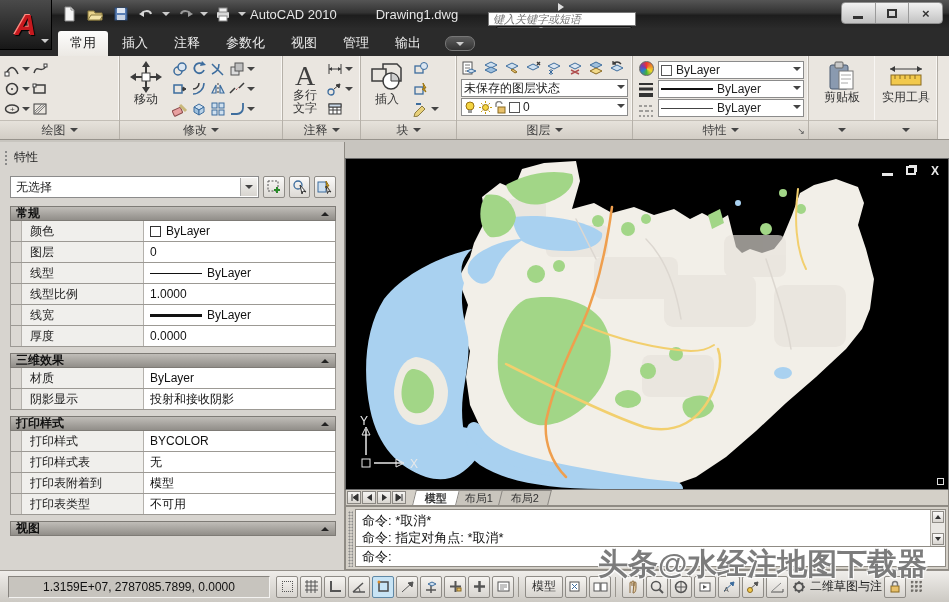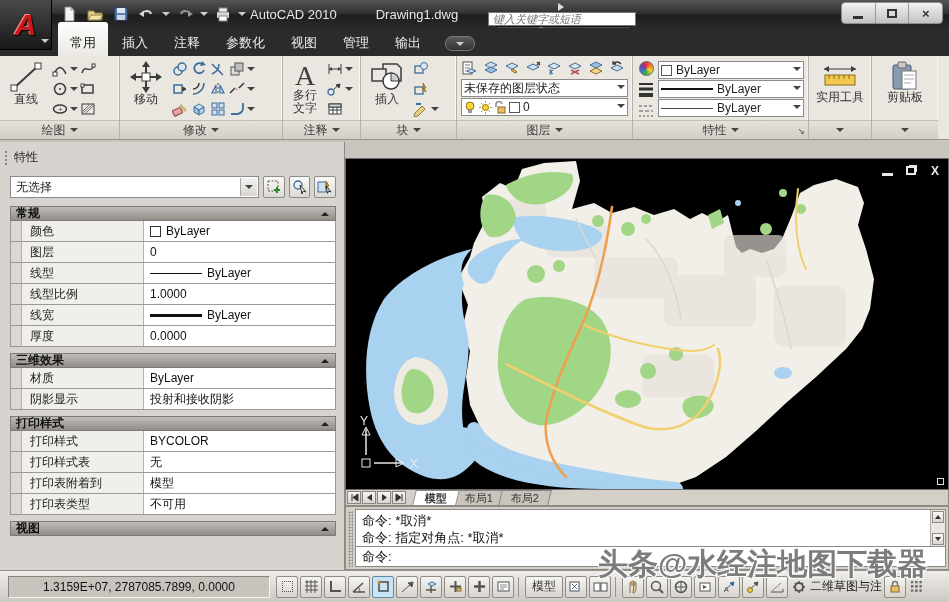--- a/index.html
+++ b/index.html
@@ -33,21 +33,21 @@
   .winbtns { position:absolute; right:6px; top:2px; width:102px; height:22px; display:flex;
     background:linear-gradient(#f2f2f2,#c2c2c2); border:1px solid #8e8e8e; border-radius:4px; overflow:hidden; }
   .winbtn { flex:1; display:flex; align-items:center; justify-content:center; border-right:1px solid #9a9a9a; color:#333; font-size:13px; font-weight:bold; }
   .winbtn:last-child { border-right:none; }
   .min-glyph { width:10px; height:3px; background:#333; margin-top:8px; }
   .max-glyph { width:10px; height:9px; border:2px solid #333; }
 
   
   .tabrow { position:absolute; left:0; top:28px; width:949px; height:28px; background:#2b2b2b; }
   .tabs { position:absolute; left:58px; top:0; height:28px; display:flex; align-items:flex-end; gap:2px; }
-  .rtab { padding:12px 12px 4px; font-size:13px; color:#ececec; }
+  .rtab { padding:3px 12px 4px; font-size:13px; color:#ececec; }
   .rtab.active { background:linear-gradient(#fdfdfc,#ece9e4); color:#1a1a1a; border-radius:3px 3px 0 0; }
   .tab-over { margin-left:10px; margin-bottom:5px; width:30px; height:15px; background:linear-gradient(#5c5c5c,#333);
     border:1px solid #777; border-radius:7px; display:flex; align-items:center; justify-content:center; }
 
   
   .ribbon { position:absolute; left:0; top:56px; width:949px; height:84px; background:#eae6e0;
     border-bottom:1px solid #97938c; display:flex; }
   .rpanel { position:relative; height:83px; border-right:1px solid #b6b1a9; box-shadow:inset -1px 0 0 #f8f6f3; }
   .rpanel-main { height:64px; display:flex; align-items:center; padding:2px 3px 0; gap:2px; }
   .rpanel-foot { height:19px; background:linear-gradient(#e6e2db,#d2cdc5); border-top:1px solid #c3beb6;
@@ -256,28 +256,20 @@
   </div>
   <div class="appbtn">
     <span class="bigA">A</span>
     <span class="dd tri-dn"></span>
   </div>
 
   <div class="ribbon">
 
     <div class="rpanel" style="width:120px">
       <div class="rpanel-main">
-        <div class="bigbtn">
-          <svg width="34" height="32">
-              <path d="M5 27 L29 5" stroke="#3c3c3c" stroke-width="2"></path>
-              <rect x="2" y="24" width="6" height="6" fill="#fff" stroke="#3c3c3c"></rect>
-              <rect x="26" y="2" width="6" height="6" fill="#fff" stroke="#3c3c3c"></rect>
-            </svg>
-          <span>直线</span>
-        </div>
         <div class="sgrid">
           <div class="scell">
               <span class="sicon">
                 <svg width="16" height="16">
                   <path d="M2 13 Q8 0 14 13" fill="none" stroke="#3c3c3c" stroke-width="1.5"></path>
                   <rect x="1" y="11" width="4" height="4" fill="#fff" stroke="#3c3c3c"></rect>
                 </svg>
               </span>
               <span class="tri-dn dark mini-dd"></span>
             </div>
@@ -661,47 +653,47 @@
           </div>
         </div>
       </div>
       <div class="rpanel-foot">
           <span>特性</span>
           <span class="tri-dn dark"></span>
         </div>
       <span class="launcher">↘</span>
     </div>
 
+    <div class="rpanel" style="width:66px; border-right:none">
+      <div class="rpanel-main" style="justify-content:center">
+        <div class="bigbtn" style="width:58px">
+          <svg width="30" height="30">
+              <rect x="3" y="4" width="18" height="24" rx="2" fill="#8a9ab0" stroke="#4a5a70"></rect>
+              <rect x="8" y="1" width="8" height="6" rx="1" fill="#c9c9c9" stroke="#666"></rect>
+              <rect x="12" y="10" width="14" height="18" fill="#fff" stroke="#777"></rect>
+              <path d="M14 14 h10 M14 18 h10 M14 22 h7" stroke="#aaa"></path>
+            </svg>
+          <span>剪贴板</span>
+        </div>
+      </div>
+      <div class="rpanel-foot">
+          <span class="tri-dn dark"></span>
+        </div>
+    </div>
+
     <div class="rpanel" style="width:63px">
       <div class="rpanel-main" style="justify-content:center">
         <div class="bigbtn" style="width:56px">
           <svg width="40" height="30">
               <path d="M4 8 h32" stroke="#3c3c3c"></path>
               <path d="M4 8 l5 -3 v6 z M36 8 l-5 -3 v6 z" fill="#3c3c3c"></path>
               <rect x="5" y="14" width="30" height="10" fill="#f2c94c" stroke="#8a6a20"></rect>
               <path d="M9 14 v4 M14 14 v4 M19 14 v4 M24 14 v4 M29 14 v4" stroke="#8a6a20"></path>
             </svg>
           <span>实用工具</span>
-        </div>
-      </div>
-      <div class="rpanel-foot">
-          <span class="tri-dn dark"></span>
-        </div>
-    </div>
-
-    <div class="rpanel" style="width:66px; border-right:none">
-      <div class="rpanel-main" style="justify-content:center">
-        <div class="bigbtn" style="width:58px">
-          <svg width="30" height="30">
-              <rect x="3" y="4" width="18" height="24" rx="2" fill="#8a9ab0" stroke="#4a5a70"></rect>
-              <rect x="8" y="1" width="8" height="6" rx="1" fill="#c9c9c9" stroke="#666"></rect>
-              <rect x="12" y="10" width="14" height="18" fill="#fff" stroke="#777"></rect>
-              <path d="M14 14 h10 M14 18 h10 M14 22 h7" stroke="#aaa"></path>
-            </svg>
-          <span>剪贴板</span>
         </div>
       </div>
       <div class="rpanel-foot">
           <span class="tri-dn dark"></span>
         </div>
     </div>
   </div>
 
   <div class="palette">
     <div class="pal-header">

